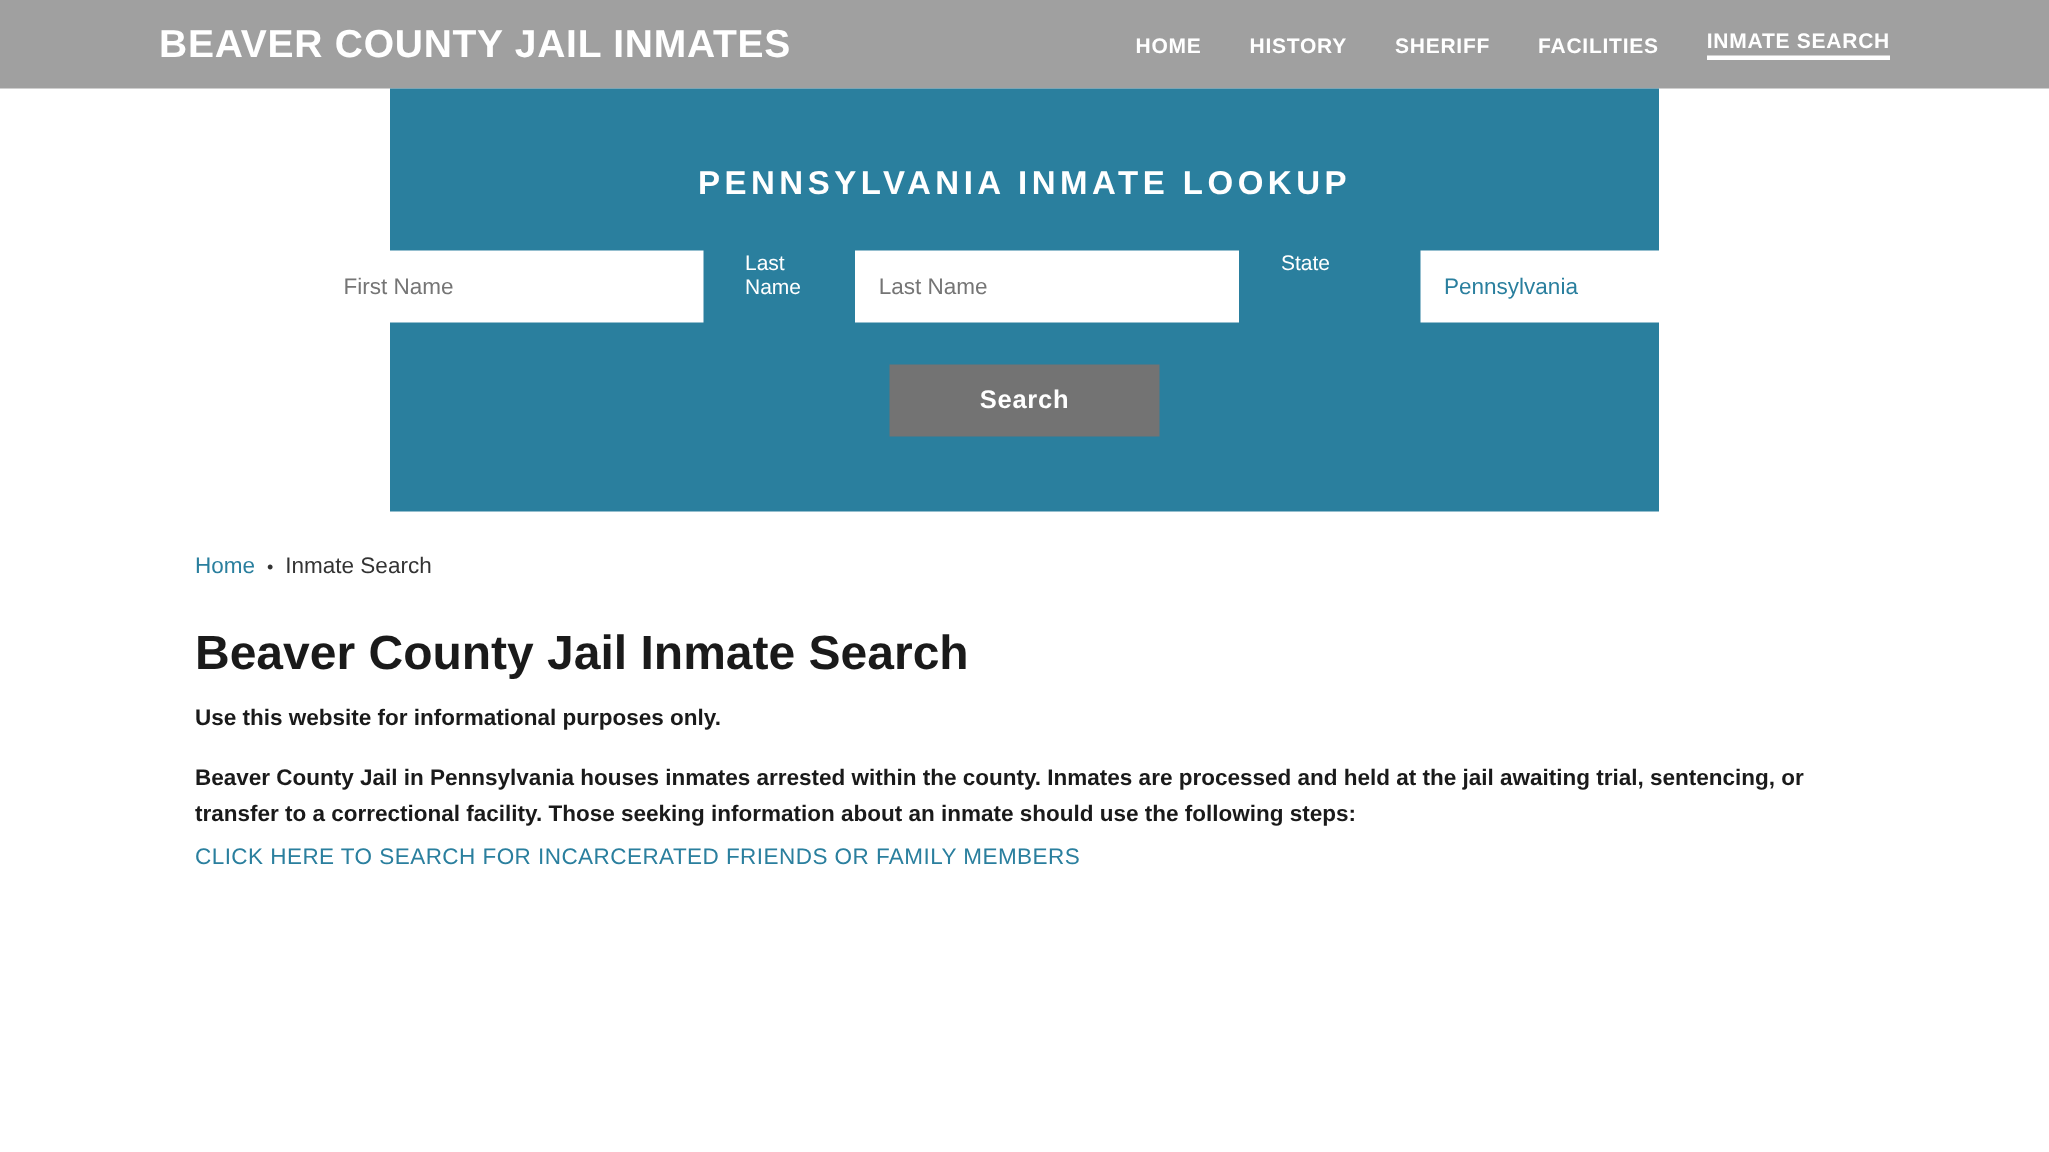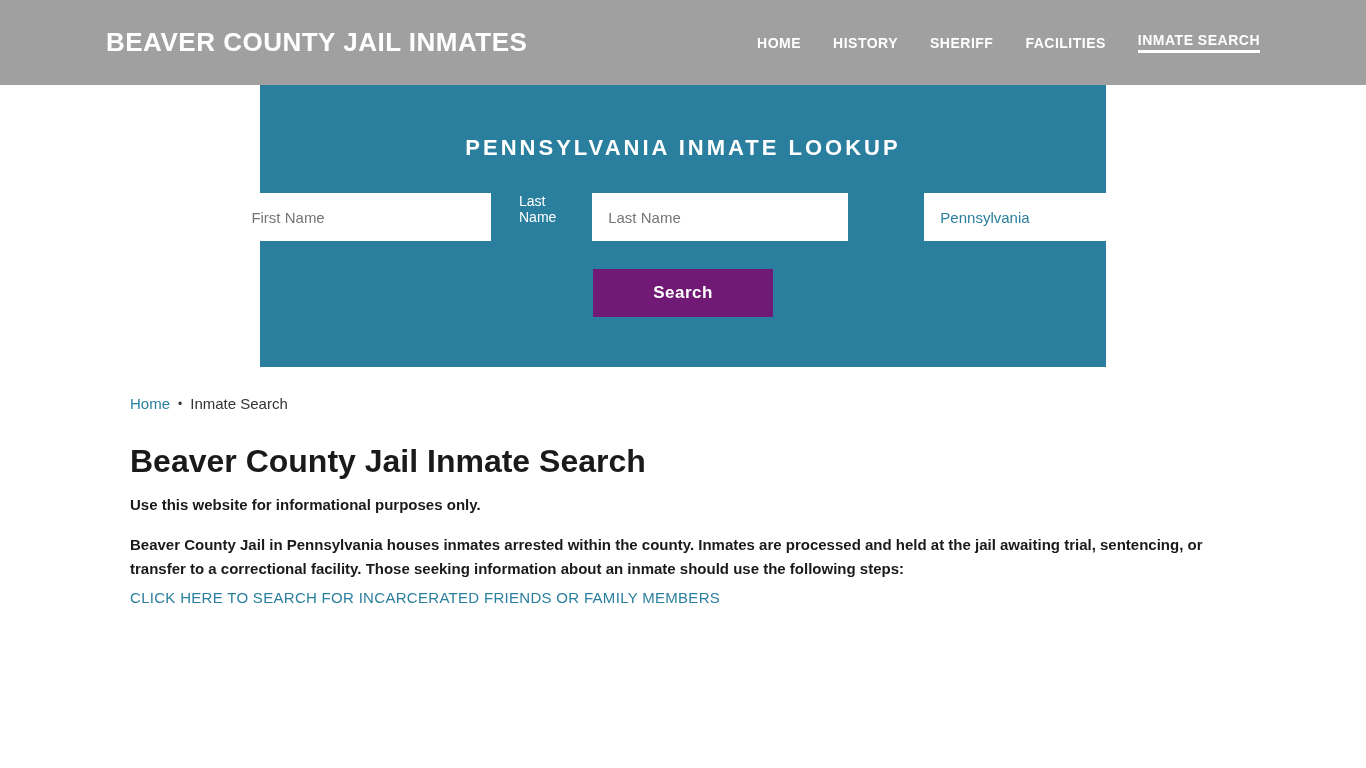--- a/index.html
+++ b/index.html
@@ -12,21 +12,21 @@
       font-family: Arial, sans-serif;
       background: #fff;
       width: 1366px;
       min-height: 768px;
       overflow-x: hidden;
     }
 
     
     .header {
       background: #a0a0a0;
-      height: 85px;
+      height: 59px;
       display: flex;
       align-items: center;
       justify-content: space-between;
       padding: 0 106px 0 106px;
     }
 
     .site-title {
       color: #fff;
       font-size: 26px;
       font-weight: 900;
@@ -117,21 +117,21 @@
       color: #2a7f9e;
       margin-left: 48px;
     }
 
     .search-button-row {
       display: flex;
       justify-content: center;
     }
 
     .search-button {
-      background: #701a75;
+      background: #737373;
       color: #fff;
       border: none;
       padding: 14px 60px;
       font-size: 17px;
       font-weight: 700;
       cursor: pointer;
       letter-spacing: 0.5px;
     }
 
     
@@ -223,20 +223,21 @@
     <div class="search-fields">
       <div class="field-group">
         <label class="field-label">First Name</label>
         <input type="text" class="field-input first-name" placeholder="First Name" style="">
       </div>
       <div class="field-group">
         <label class="field-label">Last Name</label>
         <input type="text" class="field-input last-name" placeholder="Last Name" style="">
       </div>
       <div class="field-group">
+        <label class="field-label">State</label>
         <input type="text" class="field-input state" value="Pennsylvania" style="">
       </div>
     </div>
     <div class="search-button-row">
       <button class="search-button">Search</button>
     </div>
   </div>
 </div>
 
 <nav class="breadcrumb">

